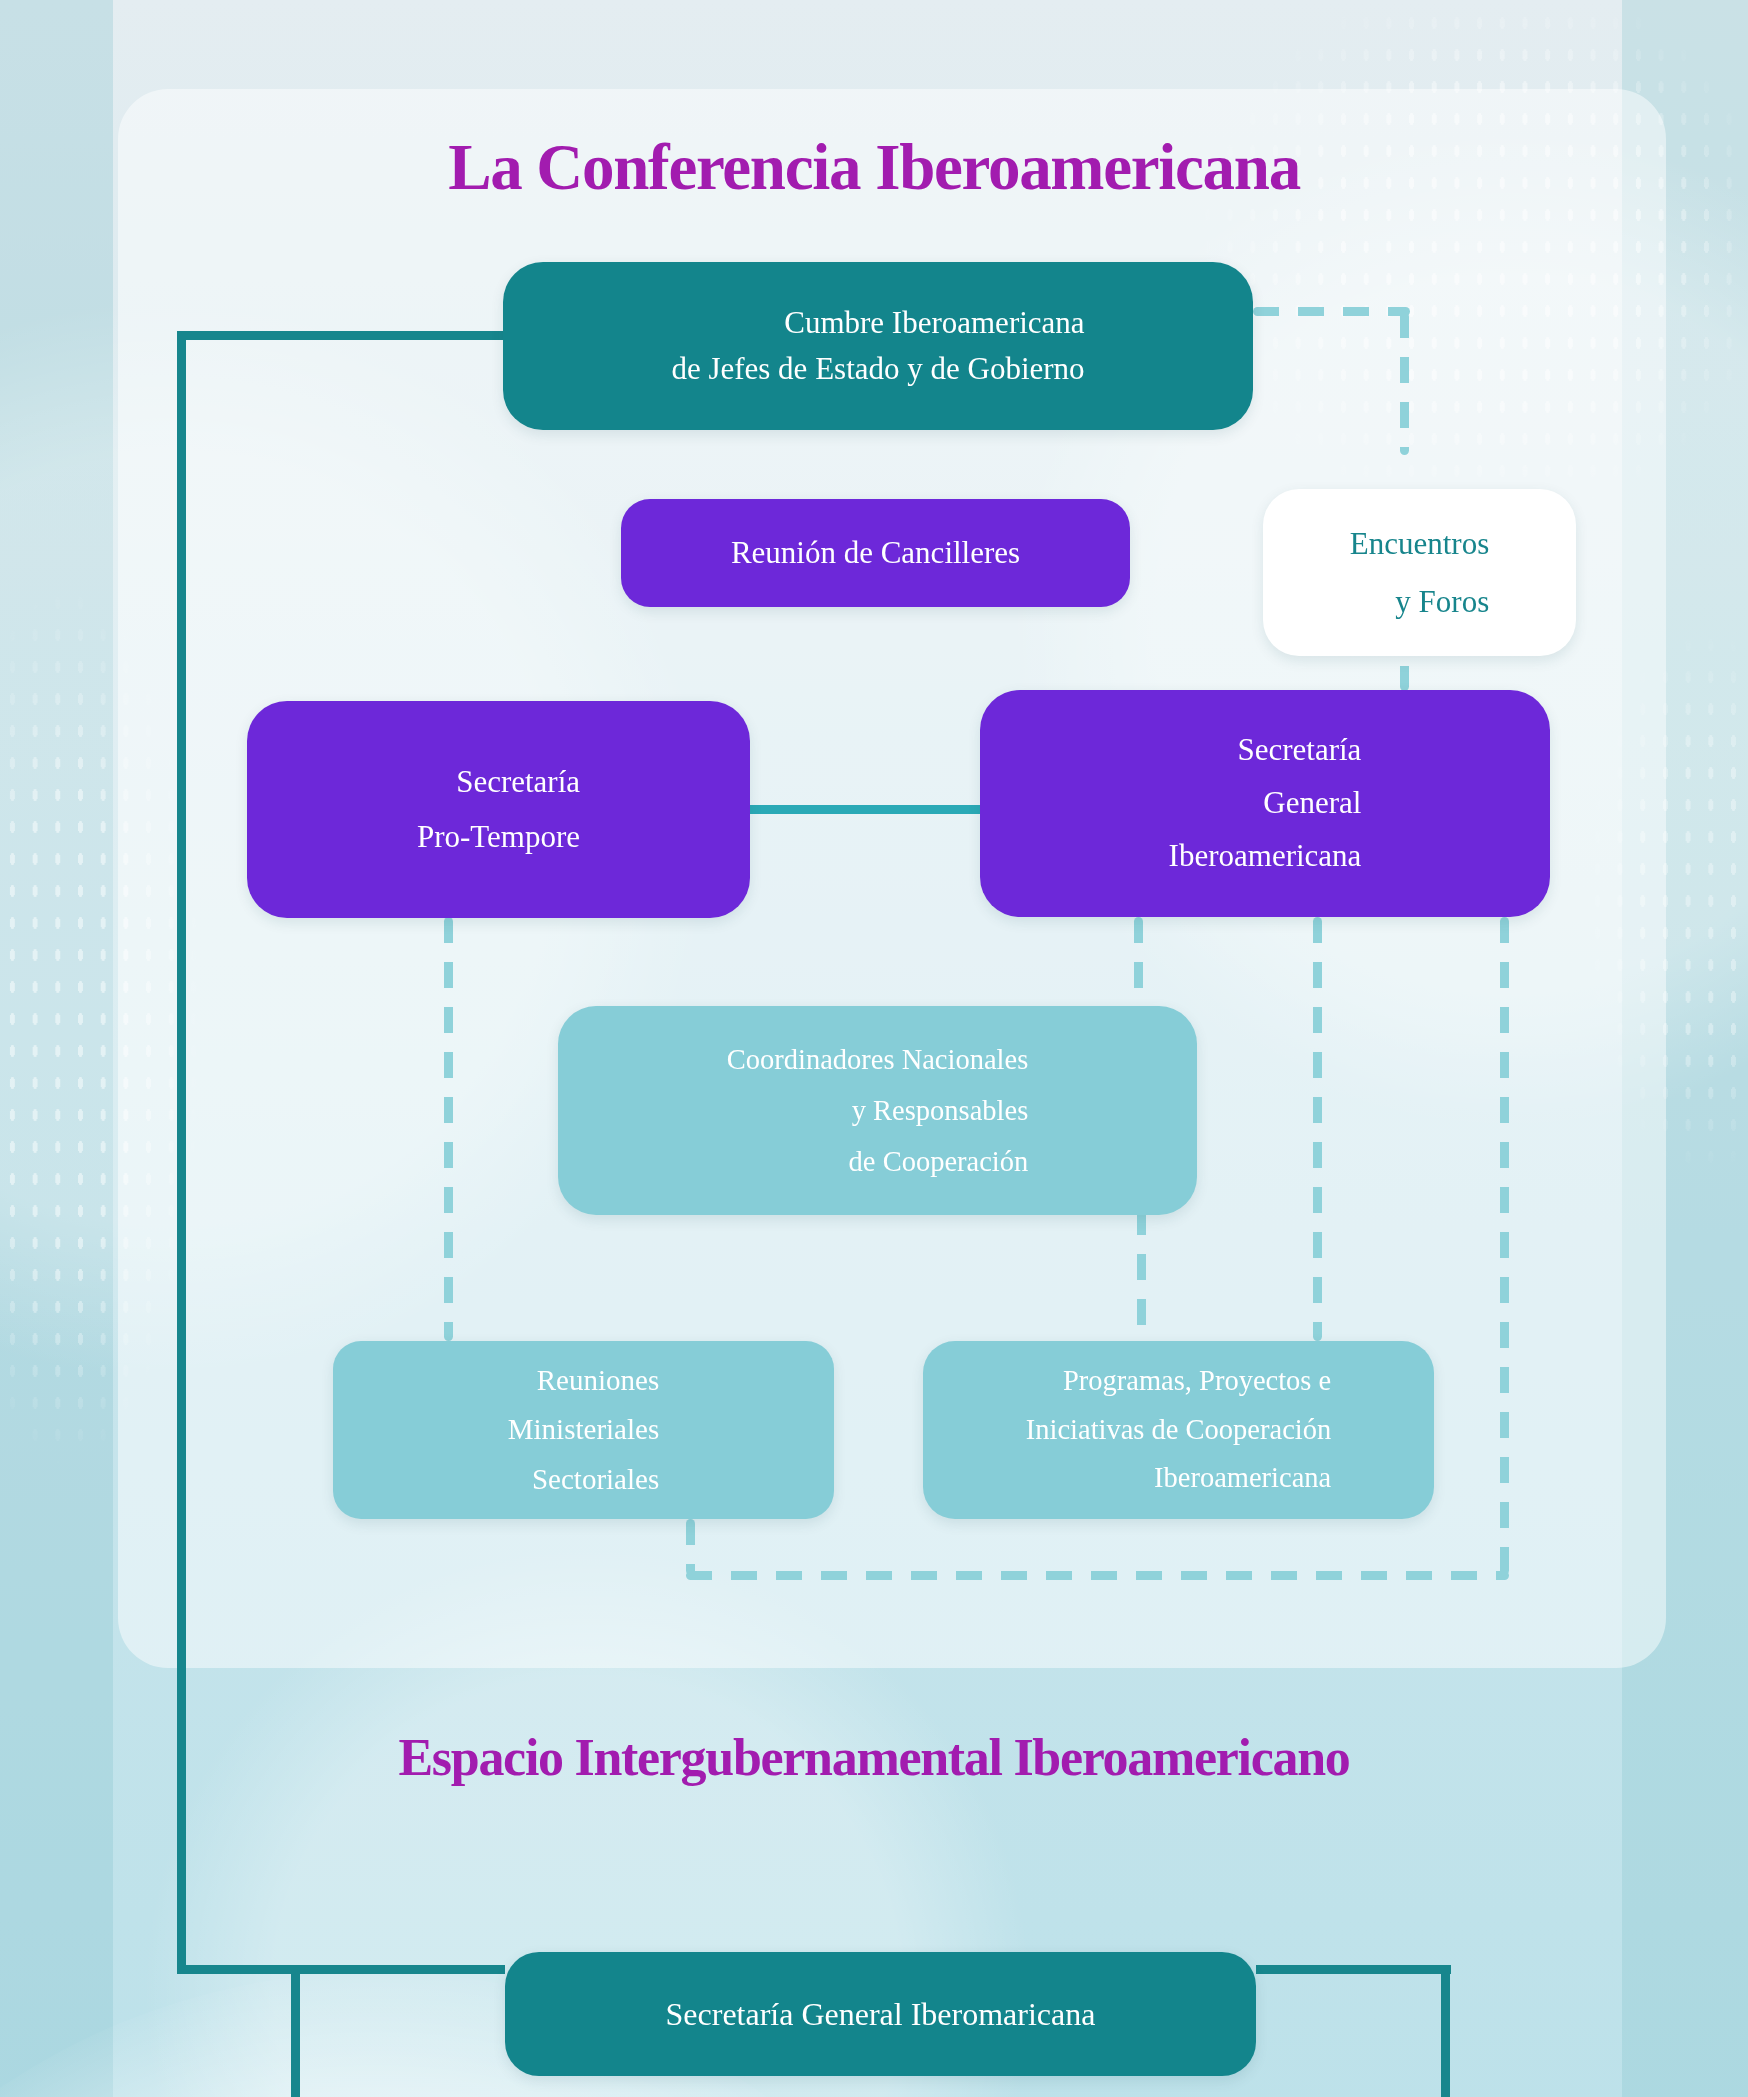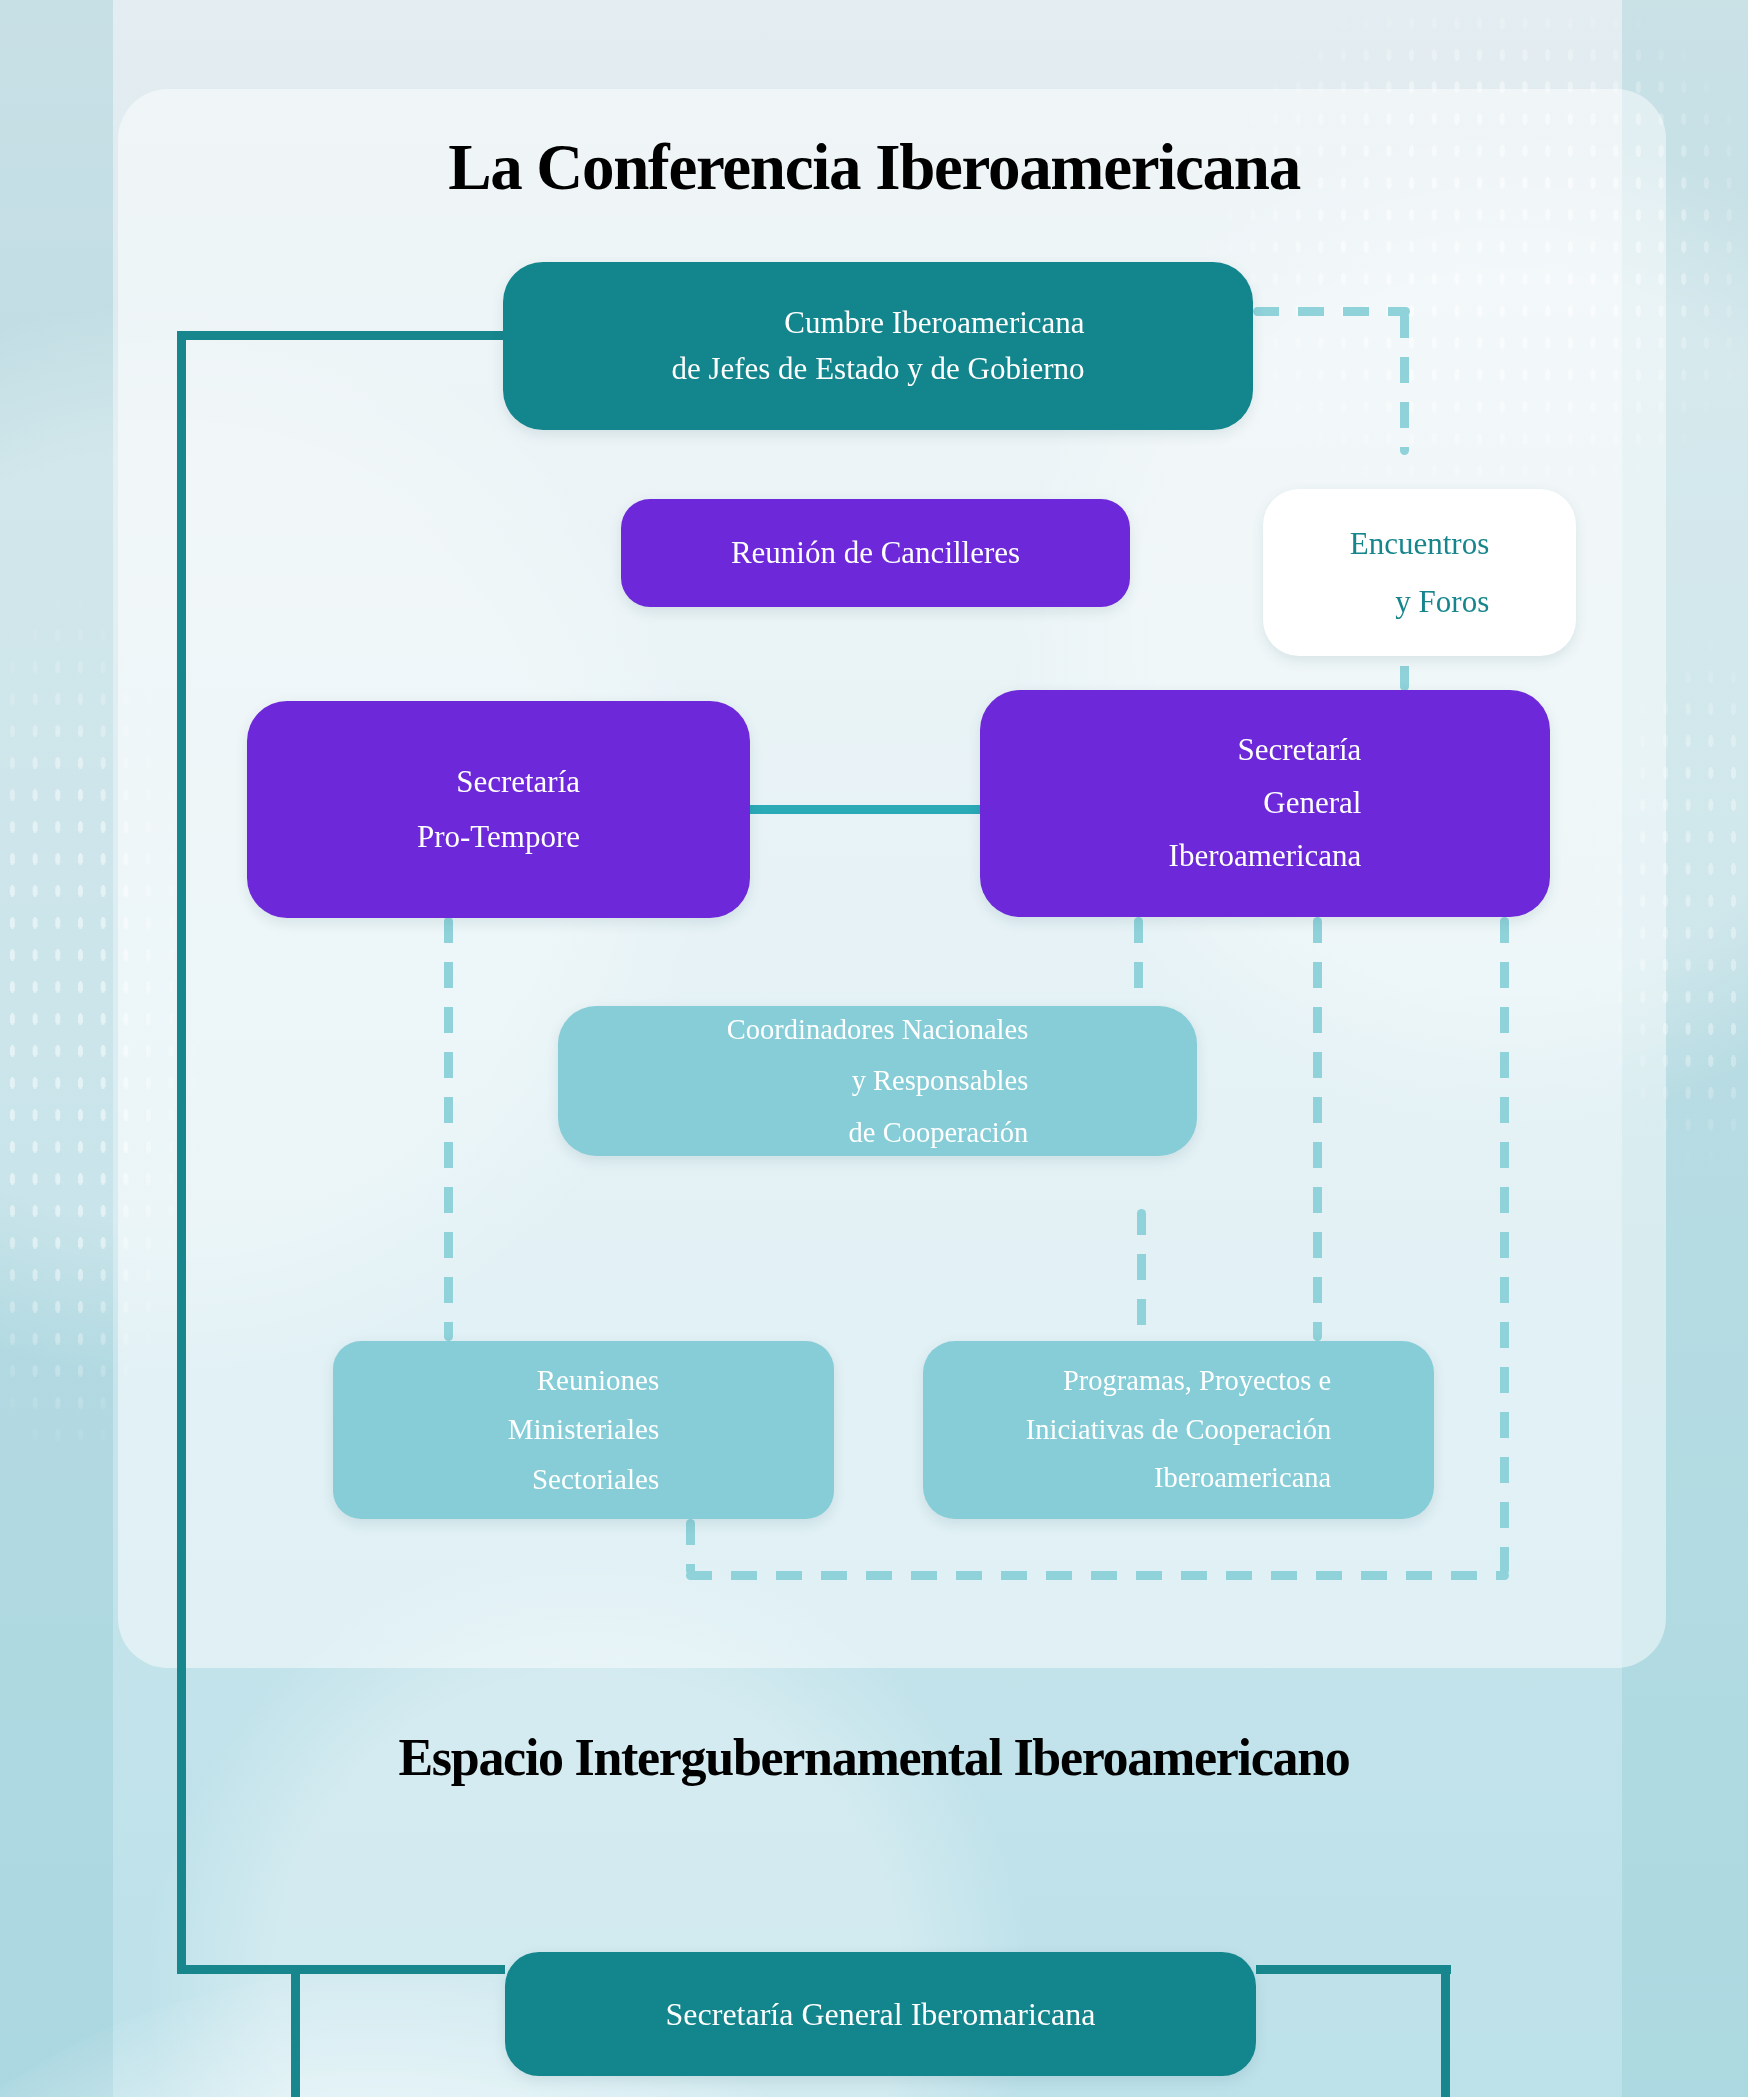--- a/index.html
+++ b/index.html
@@ -29,42 +29,42 @@
   .d2{left:-67px;top:587px;width:268px;height:881px;}
   .d3{left:1586px;top:629px;width:235px;height:545px;opacity:.4;}
   
   .panel{
     position:absolute;left:118px;top:89px;width:1548px;height:1579px;
     background:rgba(255,255,255,.48);border-radius:50px;
   }
   
   .title{
     position:absolute;width:100%;text-align:center;
-    font-family:"Liberation Serif","DejaVu Serif",serif;font-weight:700;color:#000000;
+    font-family:"Liberation Serif","DejaVu Serif",serif;font-weight:700;color:#a21caf;
     letter-spacing:-1.3px;
   }
   .t1{left:0;top:130px;font-size:65px;}
   .t2{left:0;top:1728px;font-size:52px;}
   
   .box{
     position:absolute;display:flex;align-items:center;justify-content:center;
     text-align:right;color:#ffffff;border-radius:34px;
     box-shadow:0 4.2px 12.6px rgba(10,70,80,.10);
     font-family:Liberation Serif, serif;
   }
   .dark{background:#13858C;}
   .mid{background:#6d28d9;}
   .light{background:#86CDD7;}
   .whitebox{background:#ffffff;color:#17858C;margin-top:35px;}
   .b-cumbre{left:503px;top:262px;width:750px;height:168px;font-size:31px;line-height:1.5;border-radius:40px;}
   .b-cancilleres{left:621px;top:499px;width:509px;height:108px;font-size:31px;border-radius:29px;}
   .b-encuentros{left:1263px;top:454px;width:313px;height:167px;font-size:31px;line-height:1.85;border-radius:36px;}
   .b-protempore{left:247px;top:701px;width:503px;height:217px;font-size:31px;line-height:1.75;border-radius:40px;}
   .b-segib{left:980px;top:690px;width:570px;height:227px;font-size:31px;line-height:1.7;border-radius:40px;}
-  .b-coordinadores{left:558px;top:1006px;width:639px;height:150px;font-size:28.5px;line-height:1.8;border-radius:38px;}
+  .b-coordinadores{left:558px;top:1006px;width:639px;height:209px;font-size:28.5px;line-height:1.8;border-radius:38px;}
   .b-reuniones{left:333px;top:1341px;width:501px;height:178px;font-size:29px;line-height:1.7;border-radius:28px;}
   .b-programas{left:923px;top:1341px;width:511px;height:178px;font-size:28.5px;line-height:1.7;border-radius:32px;}
   .b-segib2{left:505px;top:1908px;width:751px;height:124px;font-size:32px;border-radius:34px;margin-top:44px;}
   
   .sh{position:absolute;height:9.2px;background:#17868D;}
   .sv{position:absolute;width:9.2px;background:#17868D;}
   .mh{position:absolute;height:9.2px;background:#2AA9B6;}
   .dh{position:absolute;height:9.2px;background:repeating-linear-gradient(90deg,#8FD2DA 0 26px,rgba(0,0,0,0) 26px 45px);border-radius:4.6px;}
   .dv{position:absolute;width:9.2px;background:repeating-linear-gradient(180deg,#8FD2DA 0 26px,rgba(0,0,0,0) 26px 45px);border-radius:4.6px;}
 </style>

